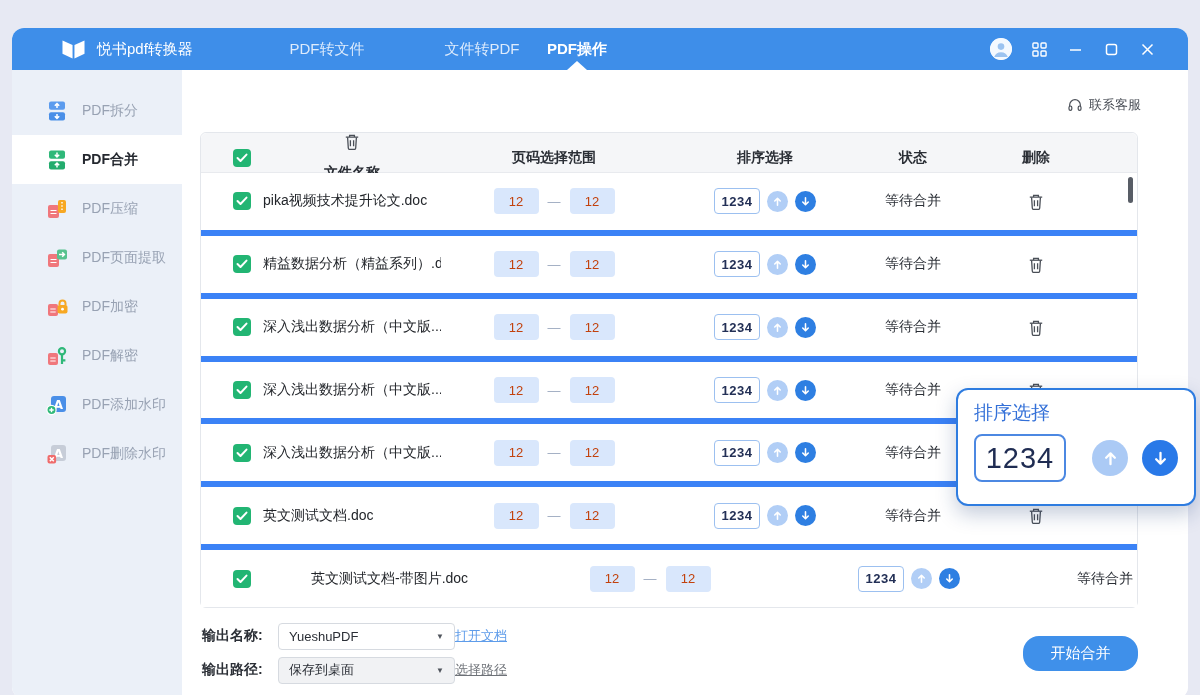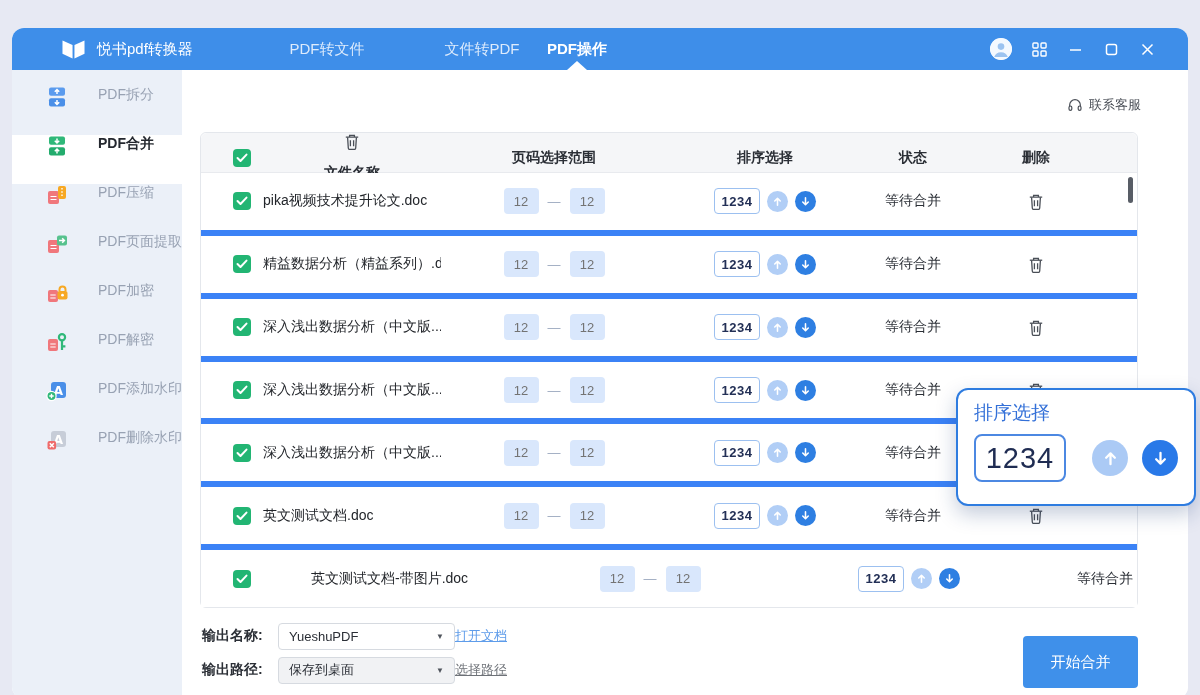--- a/index.html
+++ b/index.html
@@ -22,21 +22,21 @@
   .tab-pointer { position:absolute; left:565px; bottom:0; transform:translateX(-50%);
                  width:0; height:0; border-left:10px solid transparent;
                  border-right:10px solid transparent; border-bottom:9px solid #fff; }
   .tb-right { position:absolute; right:32px; top:0; height:100%; display:flex; align-items:center; gap:18px; }
   .avatar { width:22px; height:22px; border-radius:50%; background:#F4F9FF; overflow:hidden; position:relative; }
   .tb-icon { display:flex; align-items:center; justify-content:center; width:18px; height:18px; cursor:pointer; }
 
   
   .app-body { flex:1; display:flex; min-height:0; }
   .sidebar { width:170px; background:#EBF0F8; flex:none; padding-top:16px; }
-  .side-item { height:49px; display:flex; padding-left:34px; gap:30px;
+  .side-item { height:49px; display:flex; align-items:center; padding-left:34px; gap:14px;
                font-size:14px; color:#98A2B3; cursor:pointer; }
   .side-item.active { background:#fff; color:#24282F; font-weight:bold; }
   .main { flex:1; background:#fff; position:relative; }
 
   
   .add-btn { position:absolute; left:18px; top:20px; height:33px; padding:0 15px;
              display:inline-flex; align-items:center; gap:9px; background:#F6FAFF;
              border:1px solid #C3D8F2; border-radius:6px; font-size:14px; color:#2E323A; cursor:pointer; }
   .support { position:absolute; right:47px; top:26px; display:flex; align-items:center; gap:6px;
              font-size:13px; color:#4A4F57; cursor:pointer; }
@@ -51,22 +51,22 @@
            align-items:center; font-size:14px; color:#2B2F36; font-weight:600; }
   .tbody { flex:1; display:flex; flex-direction:column; }
   .trow { flex:1; display:grid; grid-template-columns:62px 178px 226px 196px 100px 176px;
           align-items:center; border-bottom:6px solid #3b82f6; background:#fff; }
   .trow:last-child { border-bottom:none;gap:48px; }
   .c1 { padding-left:32px; display:flex; align-items:center; }
   .h2 { display:flex; align-items:center; gap:14px;flex-direction:column; }
   .c-name { font-size:14px; color:#23262B; white-space:nowrap; overflow:hidden; }
   .c-center { text-align:center; }
   .c-range { display:flex; align-items:center; justify-content:center; gap:9px; }
-  .range-box { width:35px; height:26px; background:#D9E7FC; border-radius:4px; display:flex;
-               align-items:center; justify-content:center; font-size:13px; color:#737373; font-weight:500; cursor:text; }
+  .range-box { width:45px; height:26px; background:#D9E7FC; border-radius:4px; display:flex;
+               align-items:center; justify-content:center; font-size:13px; color:#c2410c; font-weight:500; cursor:text; }
   .range-dash { color:#9AA7BE; font-size:13px; }
   .c-sort { display:flex; align-items:center; justify-content:center; gap:7px; }
   .sort-input { width:46px; height:26px; border:1px solid #9CC0F0; border-radius:4px; background:#fff;
                 display:flex; align-items:center; justify-content:center; font-size:13px;
                 color:#233056; font-weight:600; letter-spacing:.5px; cursor:text; }
   .mini-btn { width:21px; height:21px; border-radius:50%; display:flex; align-items:center;
               justify-content:center; cursor:pointer; }
   .mini-up { background:#B1CEF6; }
   .mini-down { background:#2E7FE2; }
   .c-status { text-align:center; font-size:14px; color:#2B2F36; }
@@ -81,22 +81,22 @@
   .row1 { top:552px; } .row2 { top:586px; }
   .out-label { font-size:14px; color:#2B2F36; margin-right:10px; width:66px;font-weight:bold; }
   .select { width:177px; height:27px; border:1px solid #D6DAE0; border-radius:4px; background:#fff;
             display:flex; align-items:center; justify-content:space-between; padding:0 10px;
             font-size:13px; color:#2B2F36; cursor:pointer; }
   .select.gray { background:#F1F2F4; }
   .caret { font-size:8px; color:#50555D; }
   .link { font-size:13px; text-decoration:underline; cursor:pointer; }
   .link-blue { color:#5E9CEA; }
   .link-gray { color:#6E7278; }
-  .start-btn { position:absolute; right:50px; top:566px; width:115px; height:52px; background:#3F90EA;
-               border-radius:4px; color:#fff; font-size:15px; display:flex; align-items:center;
+  .start-btn { position:absolute; right:50px; top:566px; width:115px; height:35px; background:#3F90EA;
+               border-radius:16px; color:#fff; font-size:15px; display:flex; align-items:center;
                justify-content:center; cursor:pointer; }
 
   
   .popup { position:absolute; left:956px; top:388px; width:240px; height:118px; background:#fff;
            border:2px solid #2E7CE0; border-radius:12px; box-shadow:0 8px 20px rgba(20,50,110,.25);
            padding:10px 16px; z-index:60; }
   .popup-title { font-size:19px; color:#3370D8; font-weight:500; }
   .popup-row { display:flex; align-items:center; margin-top:8px; }
   .popup-input { width:92px; height:48px; border:2px solid #4C88E2; border-radius:8px; display:flex;
                  align-items:center; justify-content:center; font-size:29px; color:#1F2C52;

